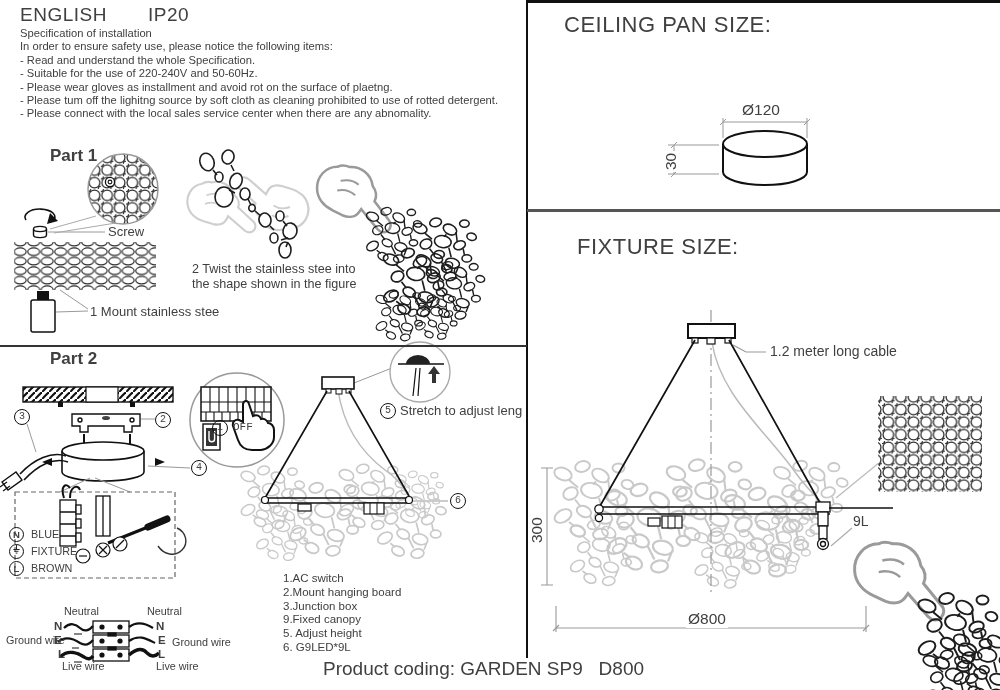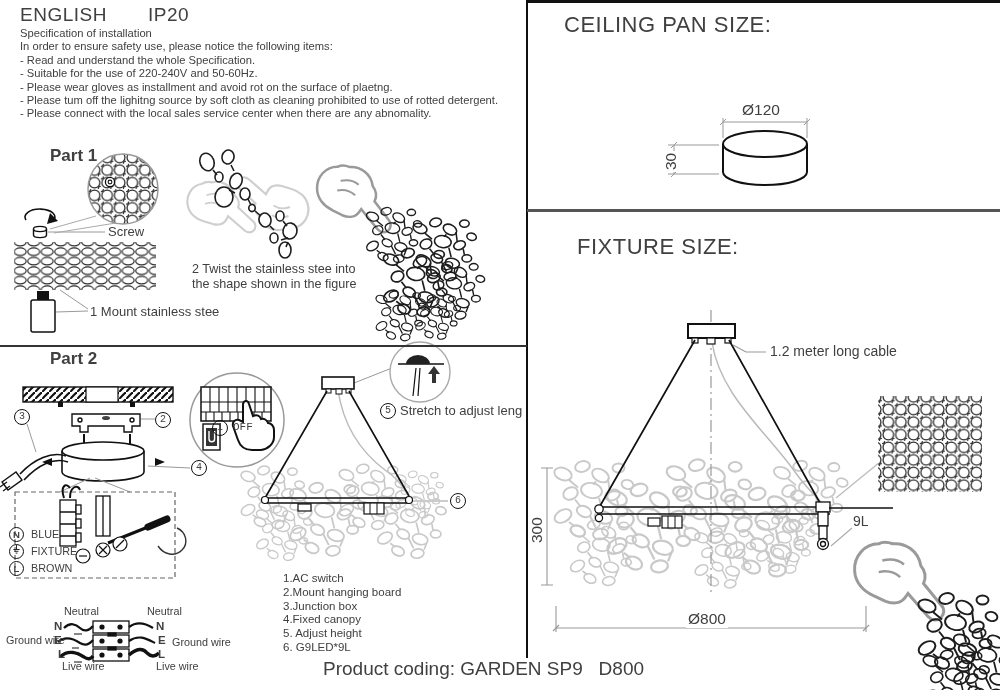--- a/index.html
+++ b/index.html
@@ -399,21 +399,21 @@
   <div class="t wirelbl" style="left:172px;top:636px">Ground wire</div>
   <div class="t wl-letter" style="left:58px;top:648px">L</div>
   <div class="t wl-letter" style="left:158px;top:648px">L</div>
   <div class="t wirelbl" style="left:62px;top:660px">Live wire</div>
   <div class="t wirelbl" style="left:156px;top:660px">Live wire</div>
 
   <div class="t legend" style="left:283px;top:572px">
     <div>1.AC switch</div>
     <div>2.Mount hanging board</div>
     <div>3.Junction box</div>
-    <div>4.Fixed canopy</div>
+    <div>9.Fixed canopy</div>
     <div>5. Adjust height</div>
     <div>6. G9LED*9L</div>
   </div>
 
   <div class="t big" style="left:545px;top:12px">CEILING PAN SIZE:</div>
   <div class="t dim" style="left:740px;top:101px">Ø120</div>
   <div class="t dim rot" style="left:662px;top:172px">30</div>
 
   <div class="t big" style="left:558px;top:234px">FIXTURE SIZE:</div>
   <div class="t" style="left:770px;top:343px;font-size:14px">1.2 meter long cable</div>

